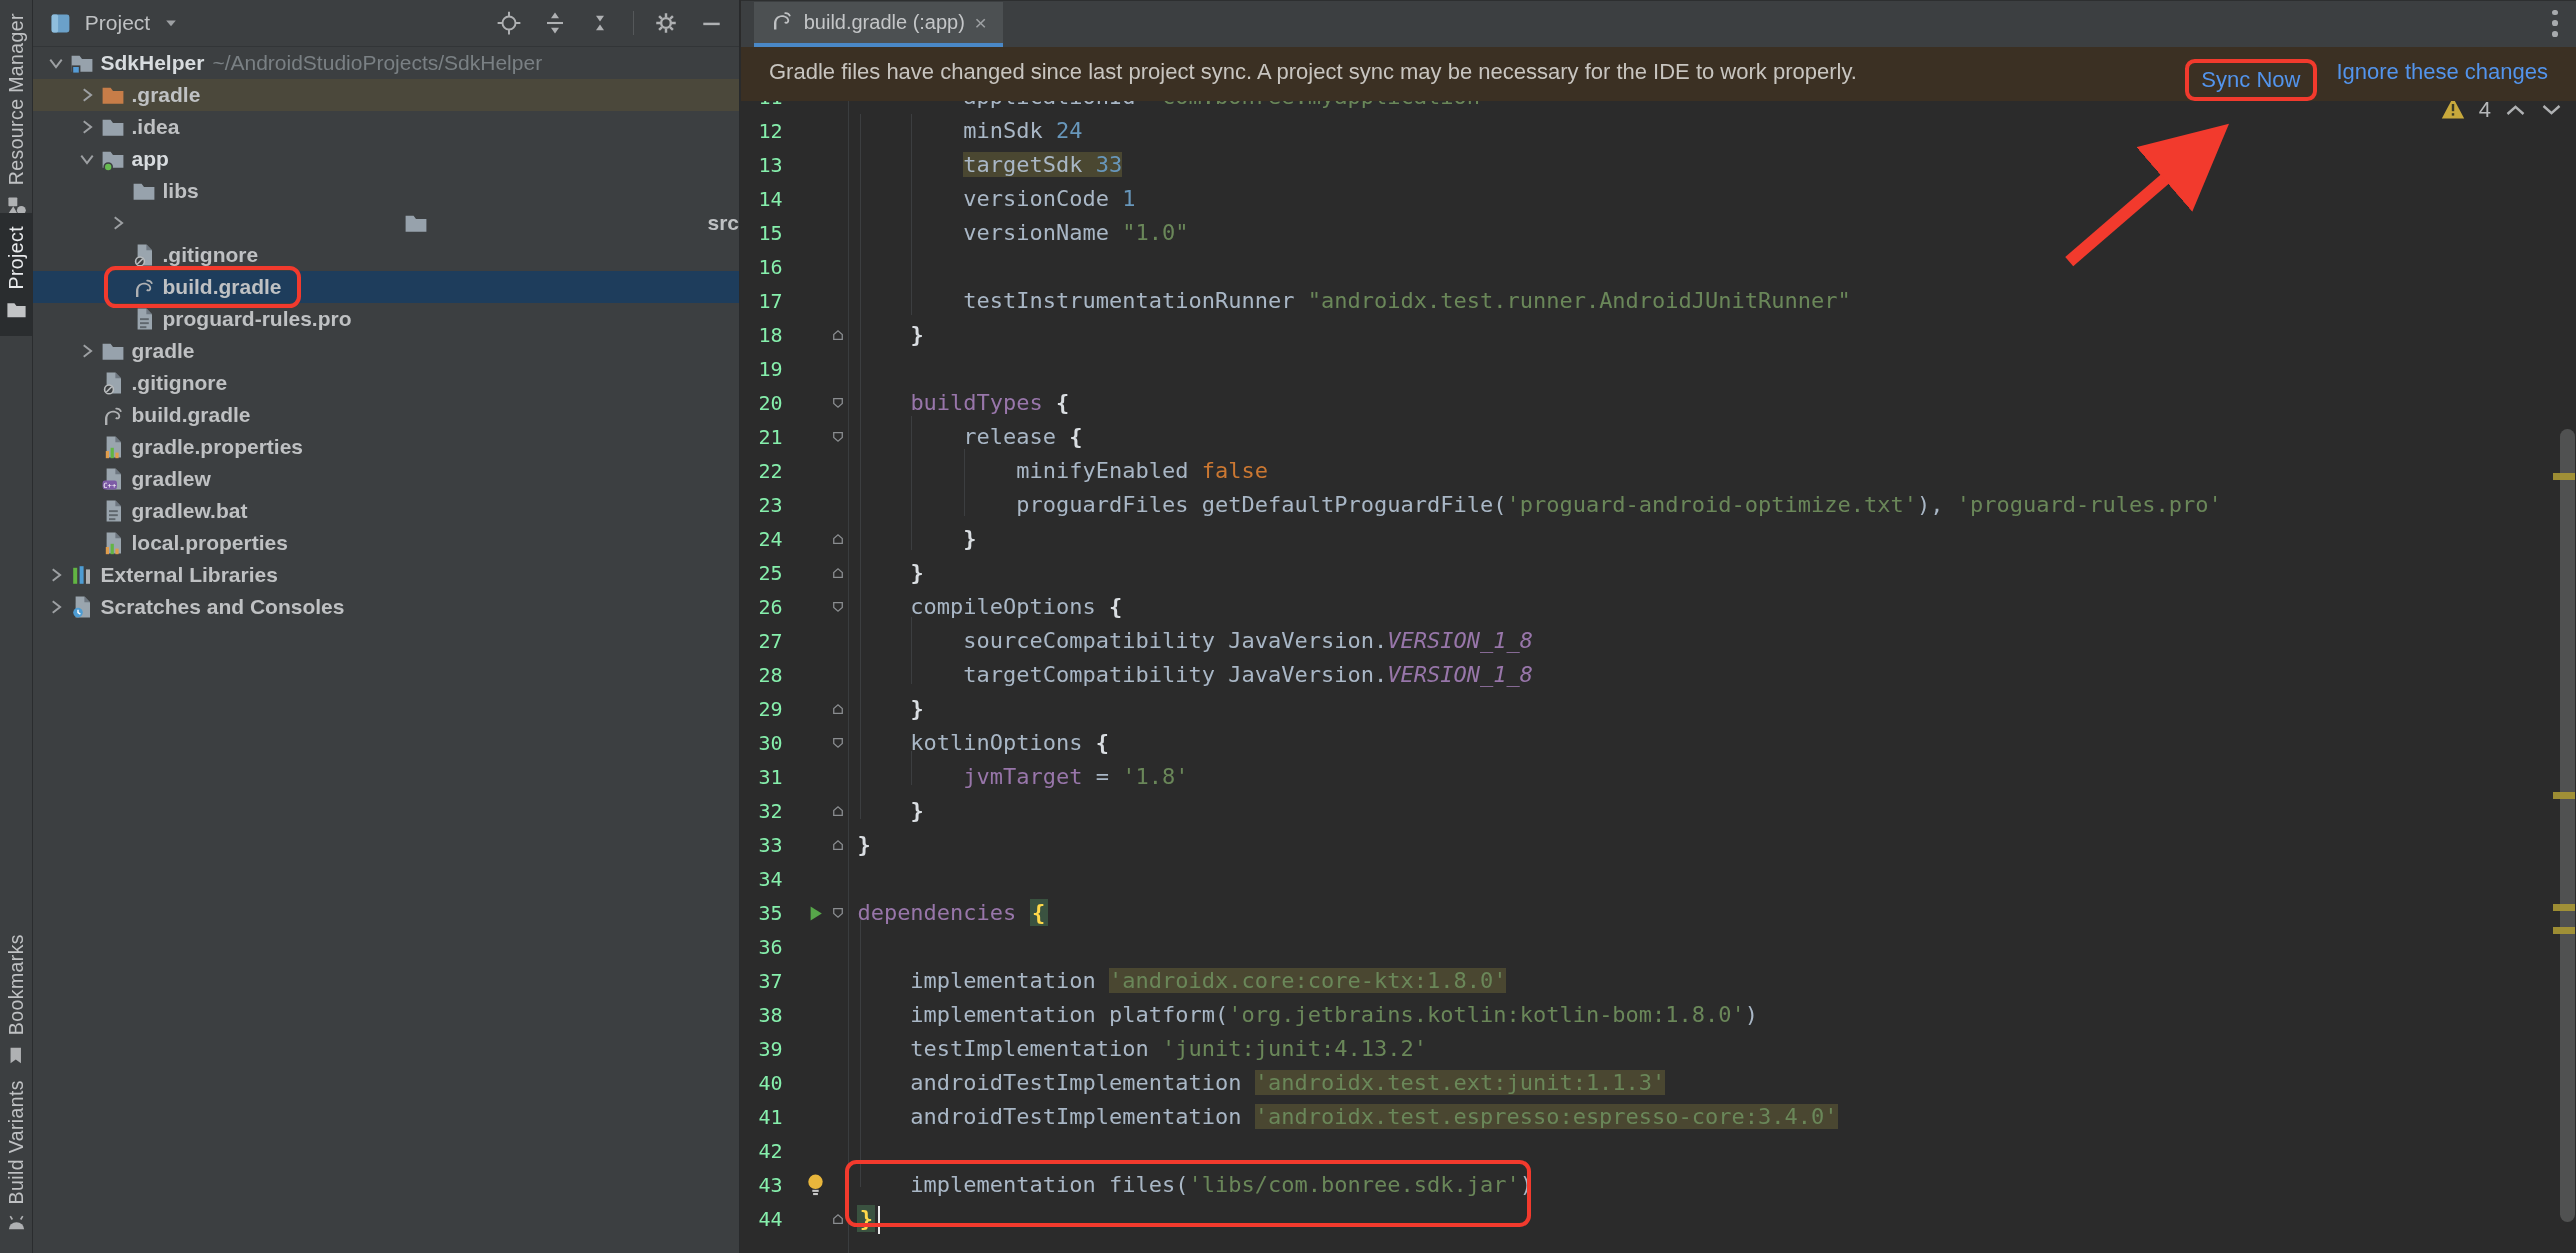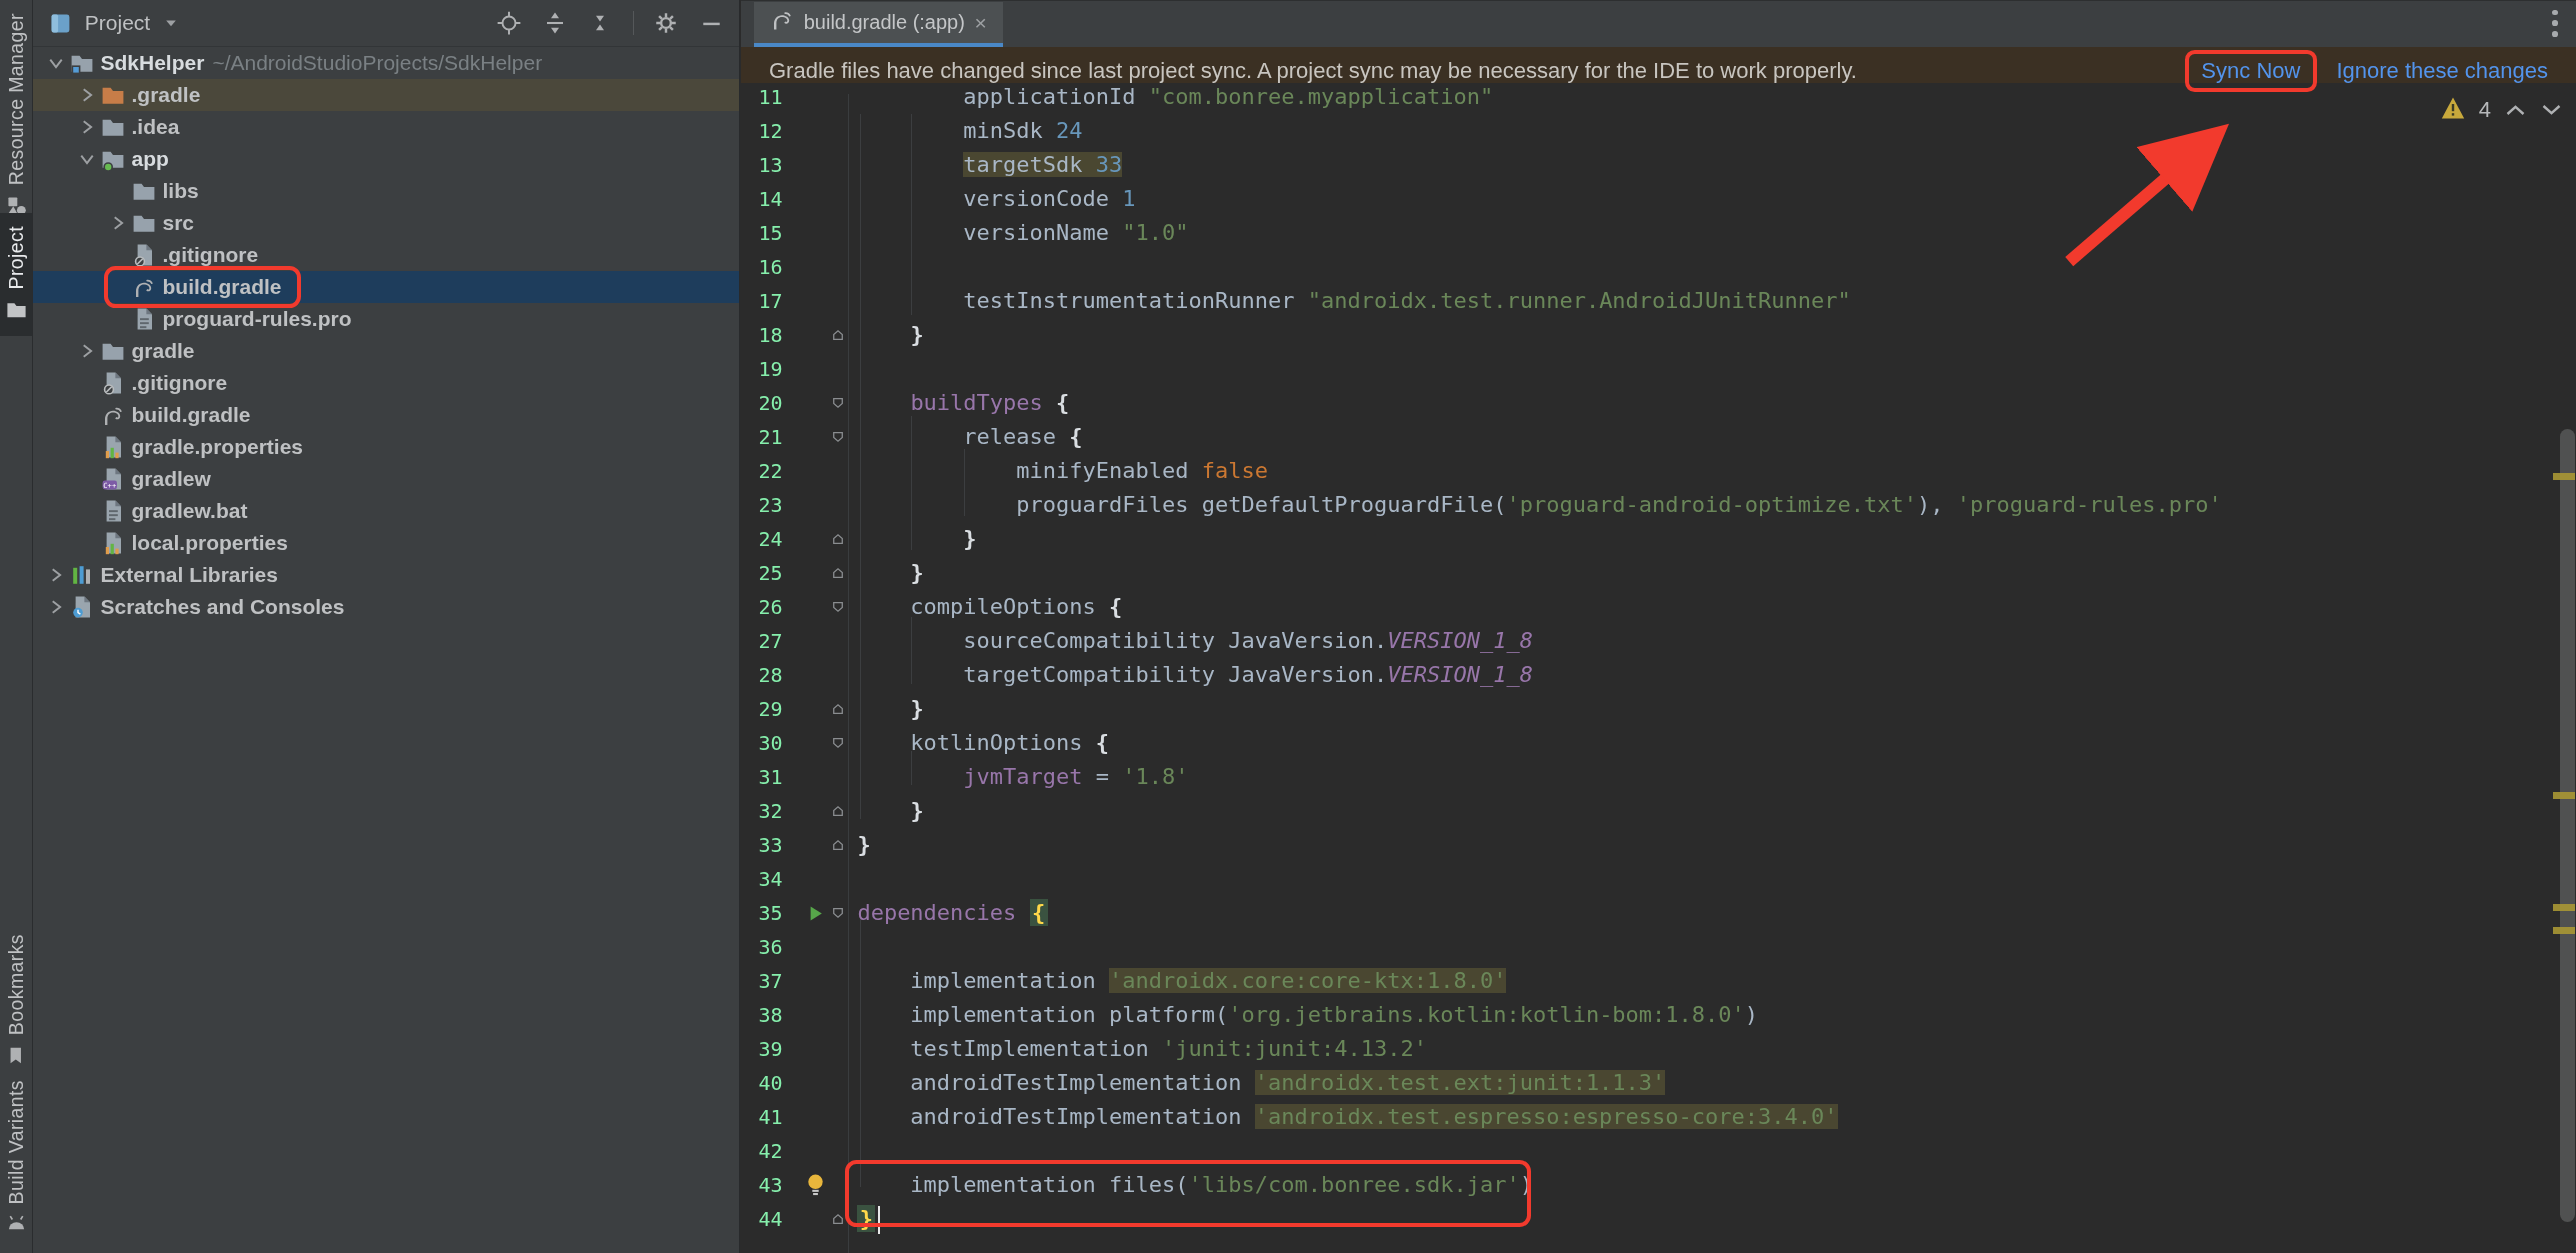--- a/index.html
+++ b/index.html
@@ -31,22 +31,22 @@
   
   #editor{left:741px;top:0;width:1835px;height:1254px;background:#2B2B2B;}
   #tabbar{height:47px;background:#3C3F41;display:flex;align-items:flex-end;border-top:1.6px solid #2D2F30;box-sizing:border-box;}
   #tab{margin-left:13px;height:45px;background:#4C5052;display:flex;align-items:center;gap:9.7px;
        padding:0 16px;border-bottom:4.9px solid #4A88C7;box-sizing:border-box;cursor:pointer;}
   #tab-title{color:#C4C6C8;font-size:20px;}
   #tab-close{color:#9DA0A3;font-size:21px;line-height:1;cursor:pointer;}
   #kebab{position:absolute;right:18px;top:9.7px;display:flex;flex-direction:column;gap:4.9px;cursor:pointer;}
   #kebab i{width:5.7px;height:5.7px;border-radius:50%;background:#A7AAAD;display:block;}
 
-  #banner{position:absolute;left:0;top:47px;width:1835px;height:36px;z-index:30;
-          display:flex;align-items:center;padding:12px 28px 0 28px;box-sizing:border-box;}
+  #banner{position:absolute;left:0;top:47px;width:1835px;height:54px;z-index:30;
+          display:flex;align-items:flex-start;padding:12px 28px 0 28px;box-sizing:border-box;}
   #banner-msg{font-size:22px;}
   #sync-wrap{margin-left:auto;display:flex;align-items:center;justify-content:center;
              width:132px;height:42px;border-radius:9.7px;box-sizing:border-box;}
   .blink{font-size:22px;cursor:pointer;white-space:nowrap;}
   #ignore-link{margin-left:19.5px;}
 
   
   #code-wrap{position:absolute;left:0;top:47px;right:0;bottom:0;overflow:hidden;}
   #code-inner{padding-top:33px;position:relative;}
   .crow{height:34px;display:flex;align-items:center;position:relative;}
@@ -213,21 +213,21 @@
       </div>
       <div class="trow" style="padding-left: 71px;">
         <span class="chv"></span>
         <span class="ticon">
           <svg width="24" height="24" viewBox="0 0 30 30">
             <path d="M2 6h10l3 4h13v16H2z" fill="#97A2AC"></path>
           </svg>
         </span>
         <span class="tlabel">libs</span>
       </div>
-      <div class="trow" style="padding-left: 71px;">
+      <div class="trow" style="padding-left: 71px; justify-content: space-between;">
         <span class="chv">
           <svg width="18" height="18" viewBox="0 0 22 22">
             <path d="M7 4l9 7-9 7" stroke="#9DA0A3" stroke-width="2.4" fill="none"></path>
           </svg>
         </span>
         <span class="ticon">
           <svg width="24" height="24" viewBox="0 0 30 30">
             <path d="M2 6h10l3 4h13v16H2z" fill="#97A2AC"></path>
           </svg>
         </span>

